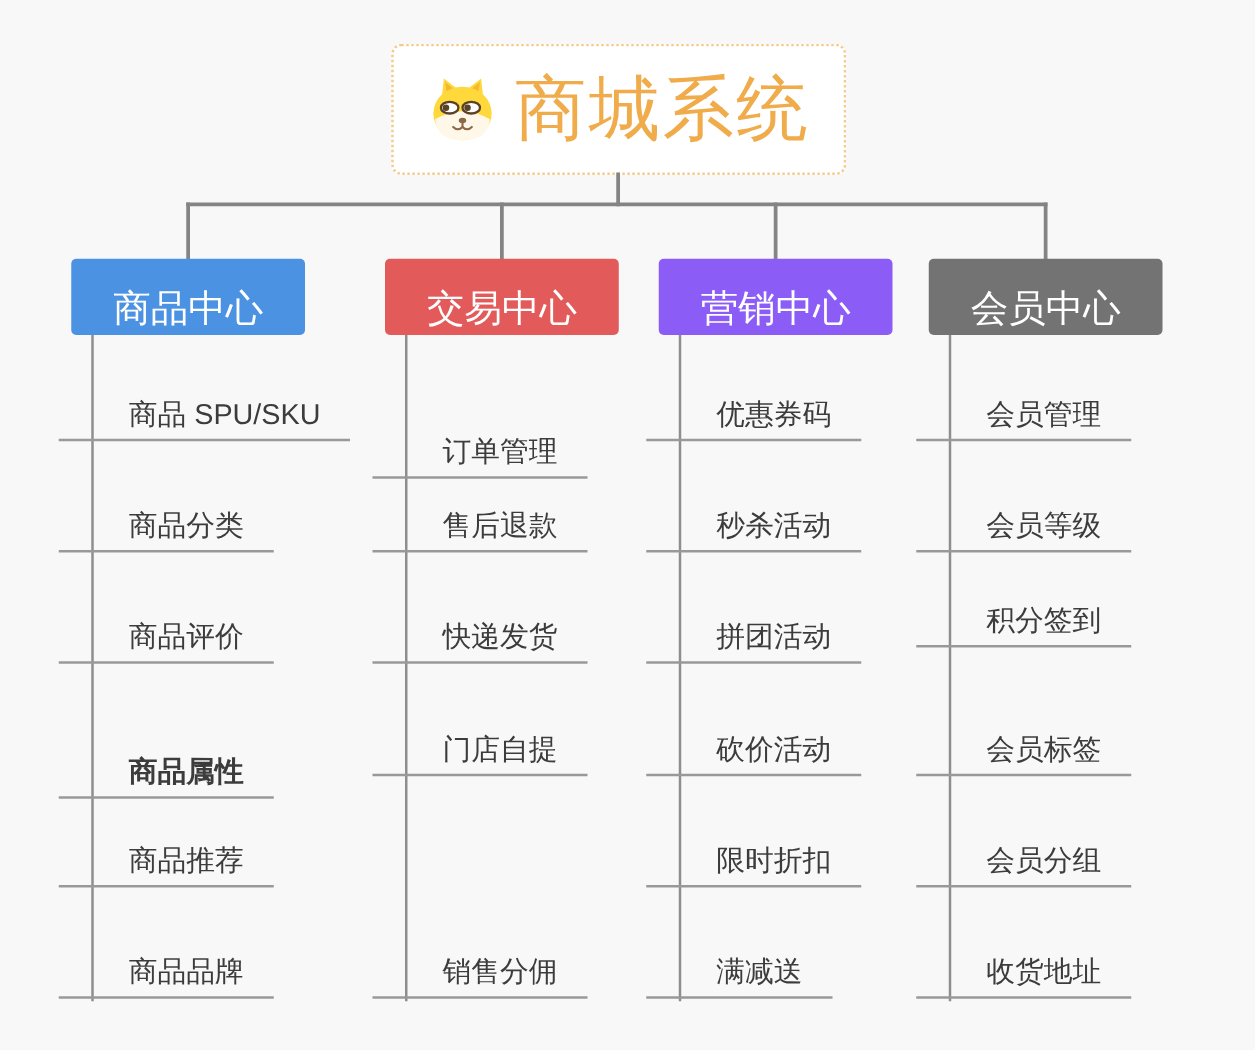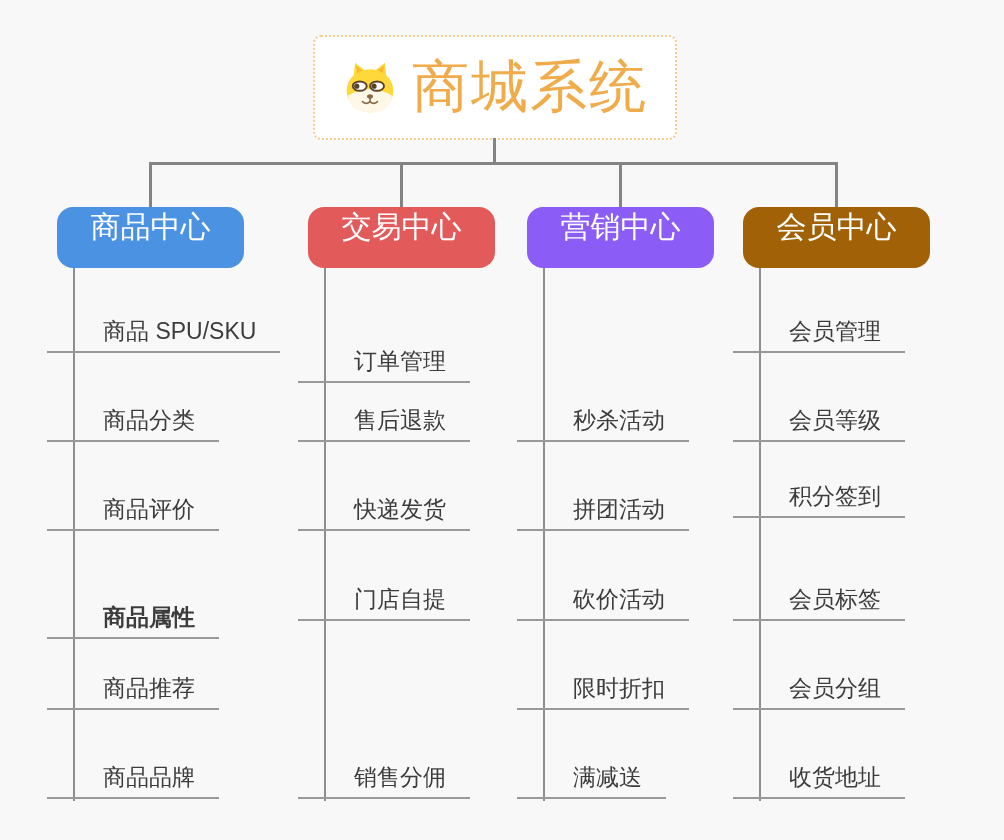--- a/index.html
+++ b/index.html
@@ -34,22 +34,22 @@
   
   .cline{position:absolute;background:#848484;}
   .root-drop{left:493px;top:138px;width:3px;height:27px;}
   .bus{left:149px;top:162px;width:689px;height:3px;}
   .drop{top:162px;width:3px;height:46px;}
   
   .branch{position:absolute;top:207px;width:280px;height:640px;}
   .branch-node{
     position:absolute;left:0;top:0;
     width:187px;height:61px;
-    border-radius:16px;
-    display:flex;align-items:flex-start;justify-content:center;
+    border-radius:4px;
+    display:flex;align-items:flex-end;justify-content:center;
   }
   .branch-label{color:#ffffff;font-size:30px;white-space:nowrap;}
   .trunk-line{
     position:absolute;left:16px;top:61px;
     width:2px;height:533px;background:#8e8e8e;
   }
   .item{
     position:absolute;
     left:-10px;
     border-bottom:2px solid #999999;
@@ -118,29 +118,30 @@
         <div class="item" style="top: 289.4px;">快递发货</div>
         <div class="item" style="top: 378.6px;">门店自提</div>
         <div class="item" style="top: 557px;">销售分佣</div>
       </div>
 
   <div class="branch" style="left: 527px;">
     <div class="branch-node" style="background: #8b5cf6;">
       <span class="branch-label">营销中心</span>
     </div>
     <div class="trunk-line"></div>
+  <div class="item" style="top: 111px;">优惠券码</div>
         <div class="item" style="top: 200.2px;">秒杀活动</div>
         <div class="item" style="top: 289.4px;">拼团活动</div>
         <div class="item" style="top: 378.6px;">砍价活动</div>
         <div class="item" style="top: 467.8px;">限时折扣</div>
         <div class="item" style="top: 557px;">满减送</div>
       </div>
 
   <div class="branch" style="left: 743px;">
-    <div class="branch-node" style="background: #a16207;">
+    <div class="branch-node" style="background: #737373;">
       <span class="branch-label">会员中心</span>
     </div>
     <div class="trunk-line"></div>
   <div class="item" style="top: 111px;">会员管理</div>
         <div class="item" style="top: 200.2px;">会员等级</div>
         <div class="item" style="top: 276px;">积分签到</div>
         <div class="item" style="top: 378.6px;">会员标签</div>
         <div class="item" style="top: 467.8px;">会员分组</div>
         <div class="item" style="top: 557px;">收货地址</div>
       </div>

